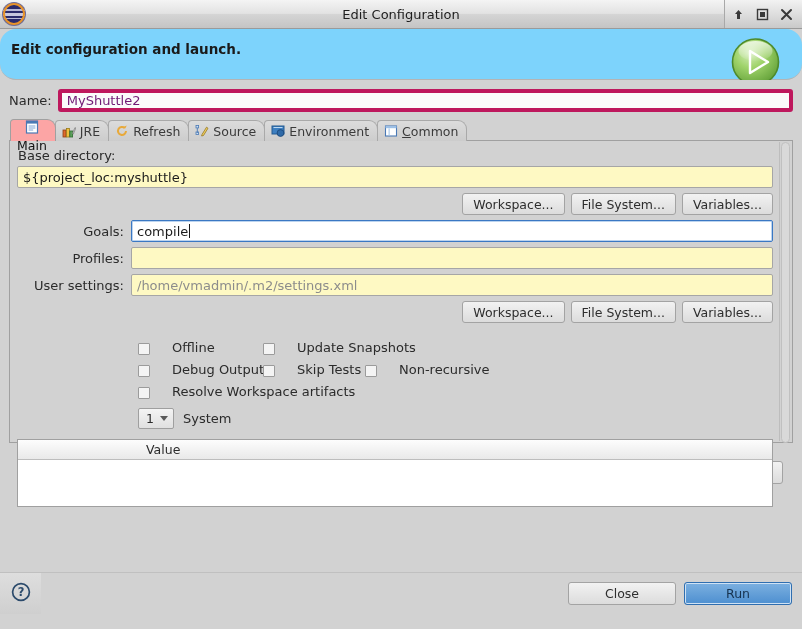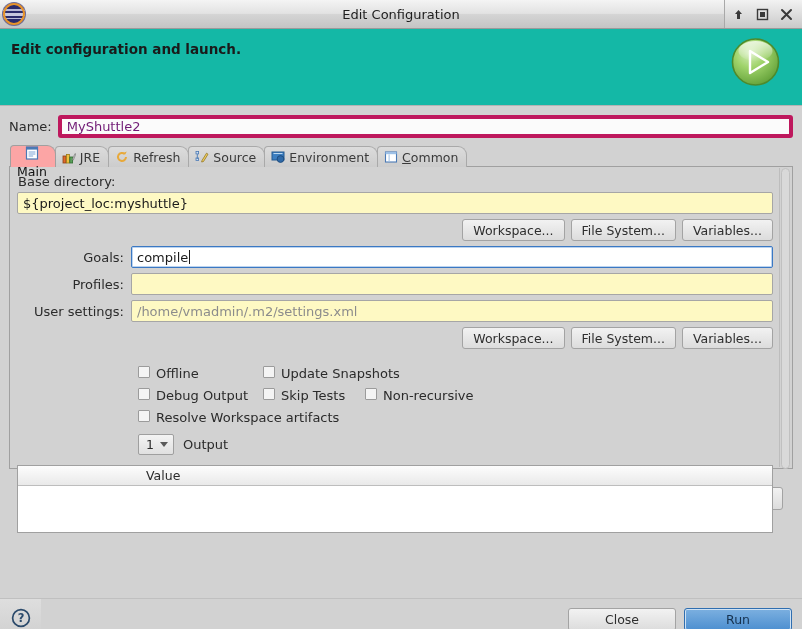--- a/index.html
+++ b/index.html
@@ -67,24 +67,25 @@
     display: flex; align-items: center; justify-content: center;
     color: #3a3a3a;
     font-size: 13px;
     line-height: 1;
   }
   .win-btn svg { display:block; }
 
   
   .header {
     position: relative;
-    height: 77px;
-    background: #14b8a6;
+    height: 51px;
+    background: #7dd3fc;
     border-bottom: 1px solid #b4b4b4;
     box-sizing: border-box;
+    border-radius: 16px;
   }
   .header-title {
     position: absolute;
     left: 11px;
     top: 12px;
     font-weight: bold;
     font-size: 13.5px;
     color: #1a1a1a;
   }
   .header-icon {
@@ -284,22 +285,22 @@
 
   
   .checks { margin: 13px 0 0 121px; }
   .chk-line {
     display: flex;
     align-items: center;
     height: 22px;
   }
   .chk {
     display: flex;
-    align-items: flex-start;
-    gap: 6px;
+    align-items: flex-end;
+    gap: 22px;
     font-size: 13px;
     color: #2b2b2b;
     white-space: nowrap;
   }
   .box {
     width: 12px; height: 12px;
     box-sizing: border-box;
     background: #f4f4f4;
     border: 1px solid #9b9b9b;
     border-radius: 1px;
@@ -595,21 +596,21 @@
           <div class="chk">
             <span class="box"></span>
             <span>Resolve Workspace artifacts</span>
           </div>
         </div>
         <div class="threads-line">
           <div class="combo">
             <span>1</span>
             <span class="arrow"></span>
           </div>
-          <span class="field-label">Output</span>
+          <span class="field-label">System</span>
         </div>
       </div>
 
       <div class="table-area">
         <div class="table">
           <div class="thead">
             <div class="th c1">Parameter Name</div>
             <div class="th c2">Value</div>
           </div>
           <div class="tbody"></div>

